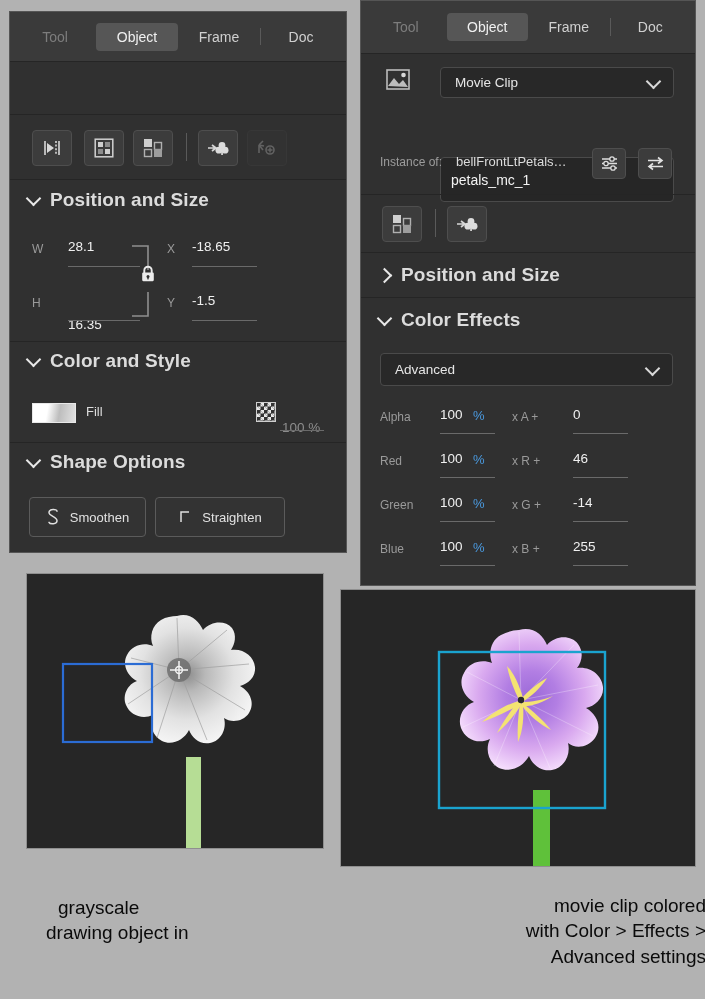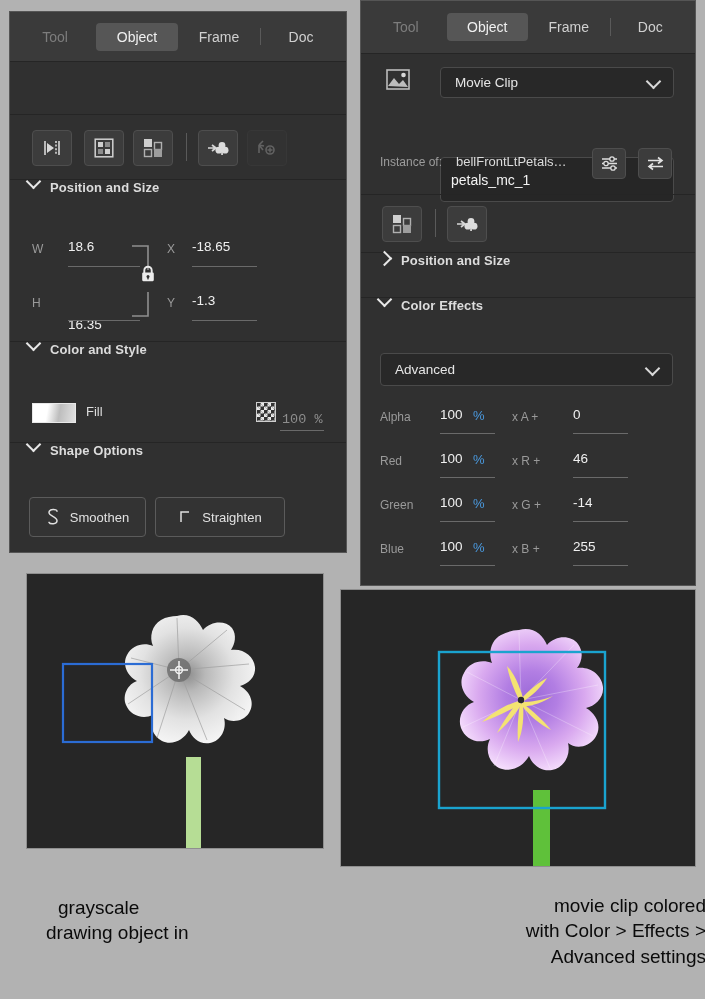--- a/index.html
+++ b/index.html
@@ -36,22 +36,22 @@
     white-space:nowrap;
   }
   .tab.dim{color:#7d7d7d;}
   .tab.active{background:#565656;color:#f0f0f0;}
   .tab.sep:before{
     content:"";position:absolute;left:0;top:18%;height:64%;
     width:1px;background:#5a5a5a;
   }
   
   .sect-hd{
-    display:flex;align-items:flex-start;gap:11px;
-    font-size:13px;font-weight:bold;color:#dcdcdc;
+    display:flex;align-items:center;gap:11px;
+    font-size:19px;font-weight:bold;color:#dcdcdc;
     padding:0 0 0 18px;
     height:100%;
     letter-spacing:.1px;
   }
   .chev{
     display:inline-block;width:9px;height:9px;
     border-right:2px solid #e8e8e8;border-bottom:2px solid #e8e8e8;
     transform:rotate(45deg);margin-top:-4px;flex:none;
   }
   .chev.right{transform:rotate(-45deg);margin-top:0;}
@@ -195,33 +195,33 @@
 
   <div style="position:absolute;left:0;top:168px;right:0;height:40px;">
     <div class="sect-hd">
       <span class="chev"></span>
       <span>Position and Size</span>
     </div>
   </div>
 
   <div style="position:absolute;left:0;top:208px;right:0;height:118px;">
     <span class="fld-label" style="left:22px;top:22px;">W</span>
-    <span class="fld-val" style="left:58px;top:19px;">18.6</span>
+    <span class="fld-val" style="left:58px;top:19px;">28.1</span>
     <div class="fld-line" style="left:58px;top:46px;width:72px;"></div>
 
     <span class="fld-label" style="left:22px;top:76px;">H</span>
     <span class="fld-val" style="left:58px;top:73px;margin-top:24px;">16.35</span>
     <div class="fld-line" style="left:58px;top:100px;width:72px;"></div>
 
     <span class="fld-label" style="left:157px;top:22px;">X</span>
     <span class="fld-val" style="left:182px;top:19px;">-18.65</span>
     <div class="fld-line" style="left:182px;top:46px;width:65px;"></div>
 
     <span class="fld-label" style="left:157px;top:76px;">Y</span>
-    <span class="fld-val" style="left:182px;top:73px;">-1.3</span>
+    <span class="fld-val" style="left:182px;top:73px;">-1.5</span>
     <div class="fld-line" style="left:182px;top:100px;width:65px;"></div>
 
     <svg style="position:absolute;left:120px;top:20px;" width="30" height="82" viewBox="0 0 30 82">
       <path d="M2 6 L18 6 L18 30" stroke="#8f8f8f" stroke-width="1.6" fill="none"></path>
       <path d="M18 52 L18 76 L2 76" stroke="#8f8f8f" stroke-width="1.6" fill="none"></path>
     </svg>
     <span style="position:absolute;left:130px;top:45px;">
       <svg width="16" height="18" viewBox="0 0 16 18">
         <path d="M4.3 8 L4.3 5.4 A3.7 3.7 0 0 1 11.7 5.4 L11.7 8" stroke="#ececec" stroke-width="1.9" fill="none"></path>
         <rect x="2.2" y="7.6" width="11.6" height="8.6" rx="1.1" fill="#ececec"></rect>
@@ -235,21 +235,21 @@
   <div style="position:absolute;left:0;top:330px;right:0;height:38px;">
     <div class="sect-hd">
       <span class="chev"></span>
       <span>Color and Style</span>
     </div>
   </div>
   <div style="position:absolute;left:0;top:368px;right:0;height:62px;padding-left:28px;">
     <div class="swatch" style="left:22px;top:23px;width:42px;height:18px;"></div>
     <span style="position:absolute;left:76px;top:24px;font-size:13px;color:#dcdcdc;">Fill</span>
     <div class="checker" style="left:246px;top:22px;width:18px;height:18px;"></div>
-    <span class="fld-val dim" style="left:272px;top:32px;font-family:Liberation Mono, monospace;">100 %</span>
+    <span class="fld-val dim" style="left:272px;top:40px;">100 %</span>
     <div class="fld-line" style="left:270px;top:50px;width:44px;"></div>
   </div>
   <div class="divider" style="top:430px;"></div>
 
   <div style="position:absolute;left:0;top:431px;right:0;height:38px;">
     <div class="sect-hd">
       <span class="chev"></span>
       <span>Shape Options</span>
     </div>
   </div>

